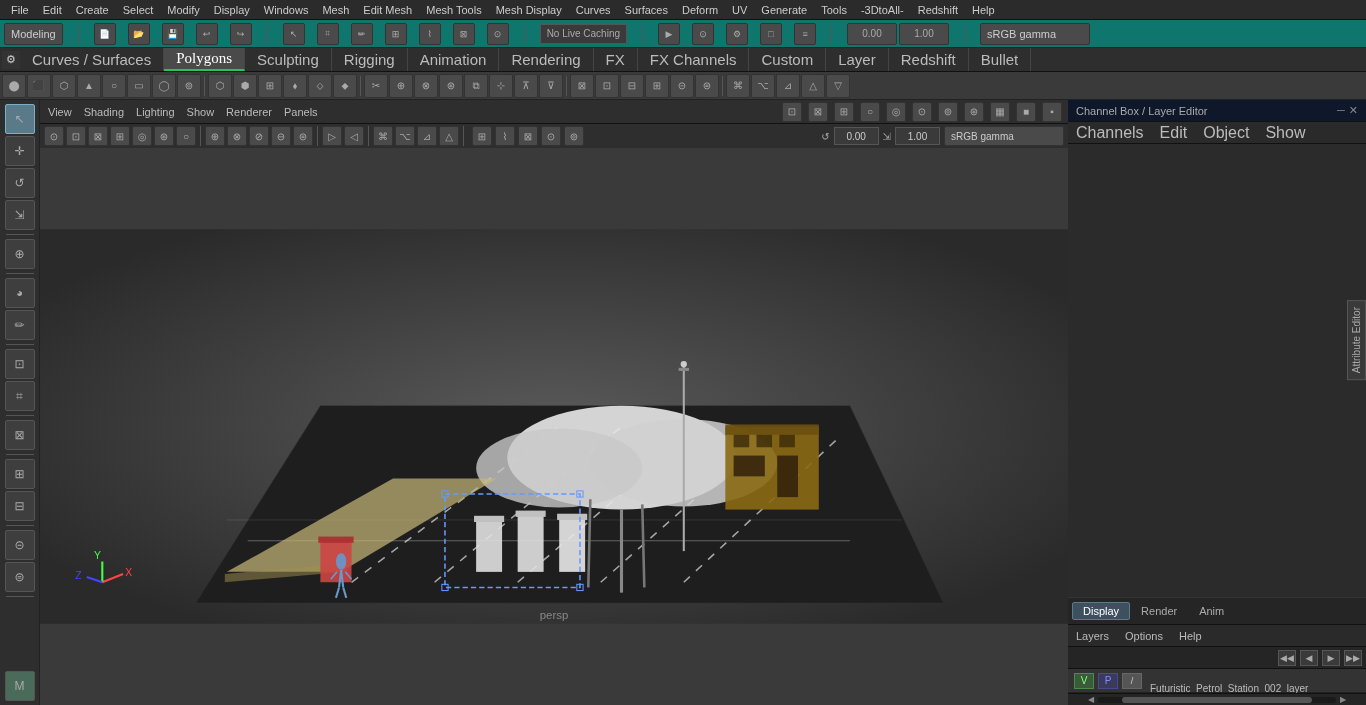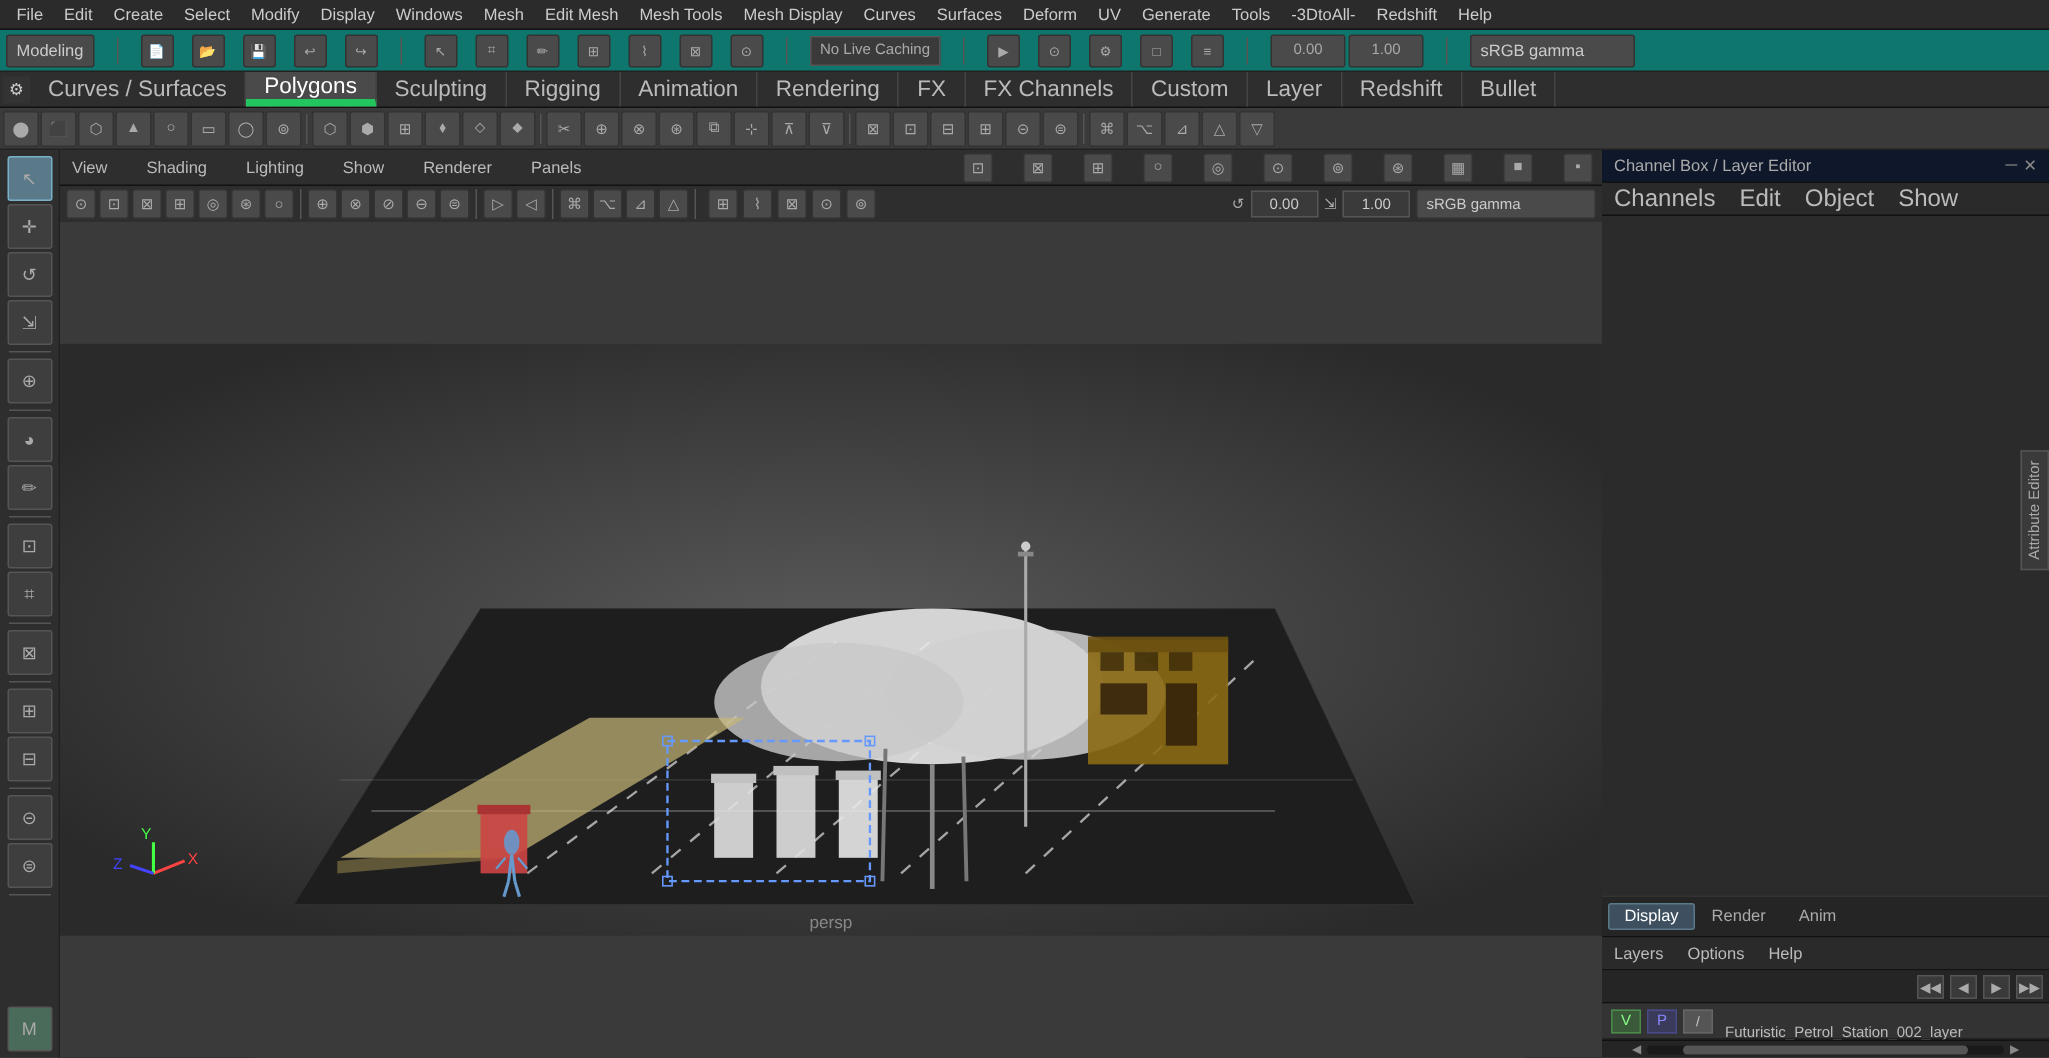--- a/index.html
+++ b/index.html
@@ -101,21 +101,22 @@
       display: flex;
       align-items: center;
       cursor: pointer;
       font-size: 15px;
       color: #bbb;
       border-right: 1px solid #444;
     }
     .tab.active {
       background: #4a4a4a;
       color: #fff;
-      border-bottom: 5px solid #22c55e;
+      border-bottom: 2px solid #22c55e;
+      font-family: Liberation Serif, serif;
     }
 
     
     #icon-bar {
       height: 28px;
       background: #3a3a3a;
       display: flex;
       align-items: center;
       padding: 0 2px;
       border-bottom: 1px solid #222;
@@ -180,21 +181,21 @@
       background: #1a1a1a;
       position: relative;
       overflow: hidden;
     }
     #viewport-top-bar {
       height: 24px;
       background: #2e2e2e;
       display: flex;
       align-items: center;
       padding: 0 4px;
-      gap: 18px;
+      gap: 4px;
       border-bottom: 1px solid #111;
     }
     .vp-menu {
       font-size: 11px;
       color: #bbb;
       cursor: pointer;
       padding: 0 4px;
     }
     #viewport-canvas {
       width: 100%;

